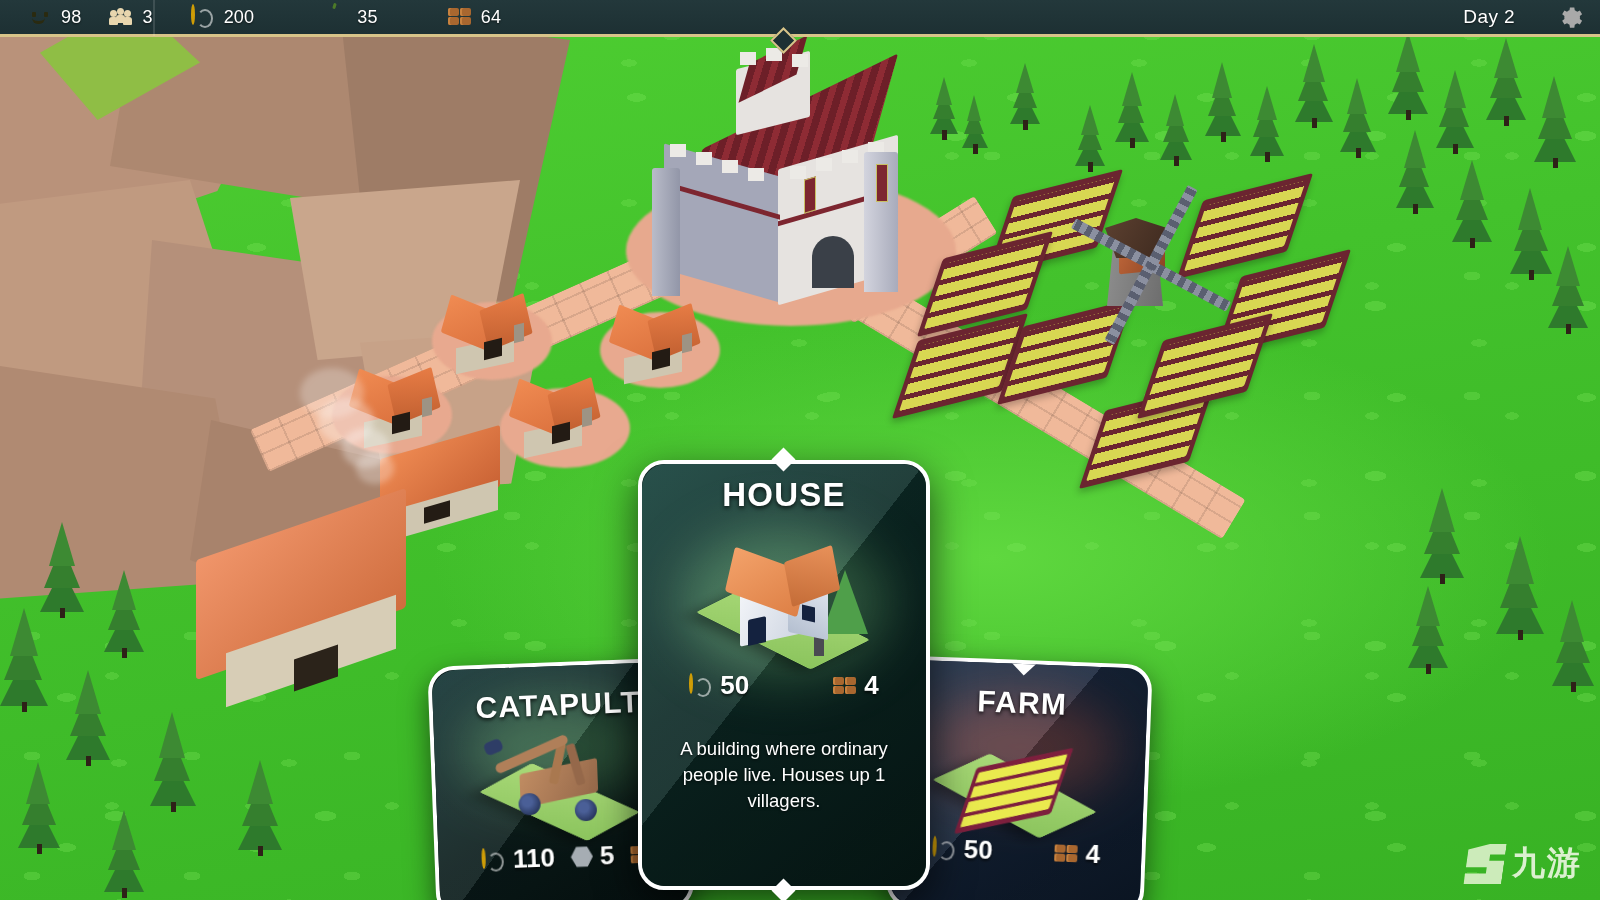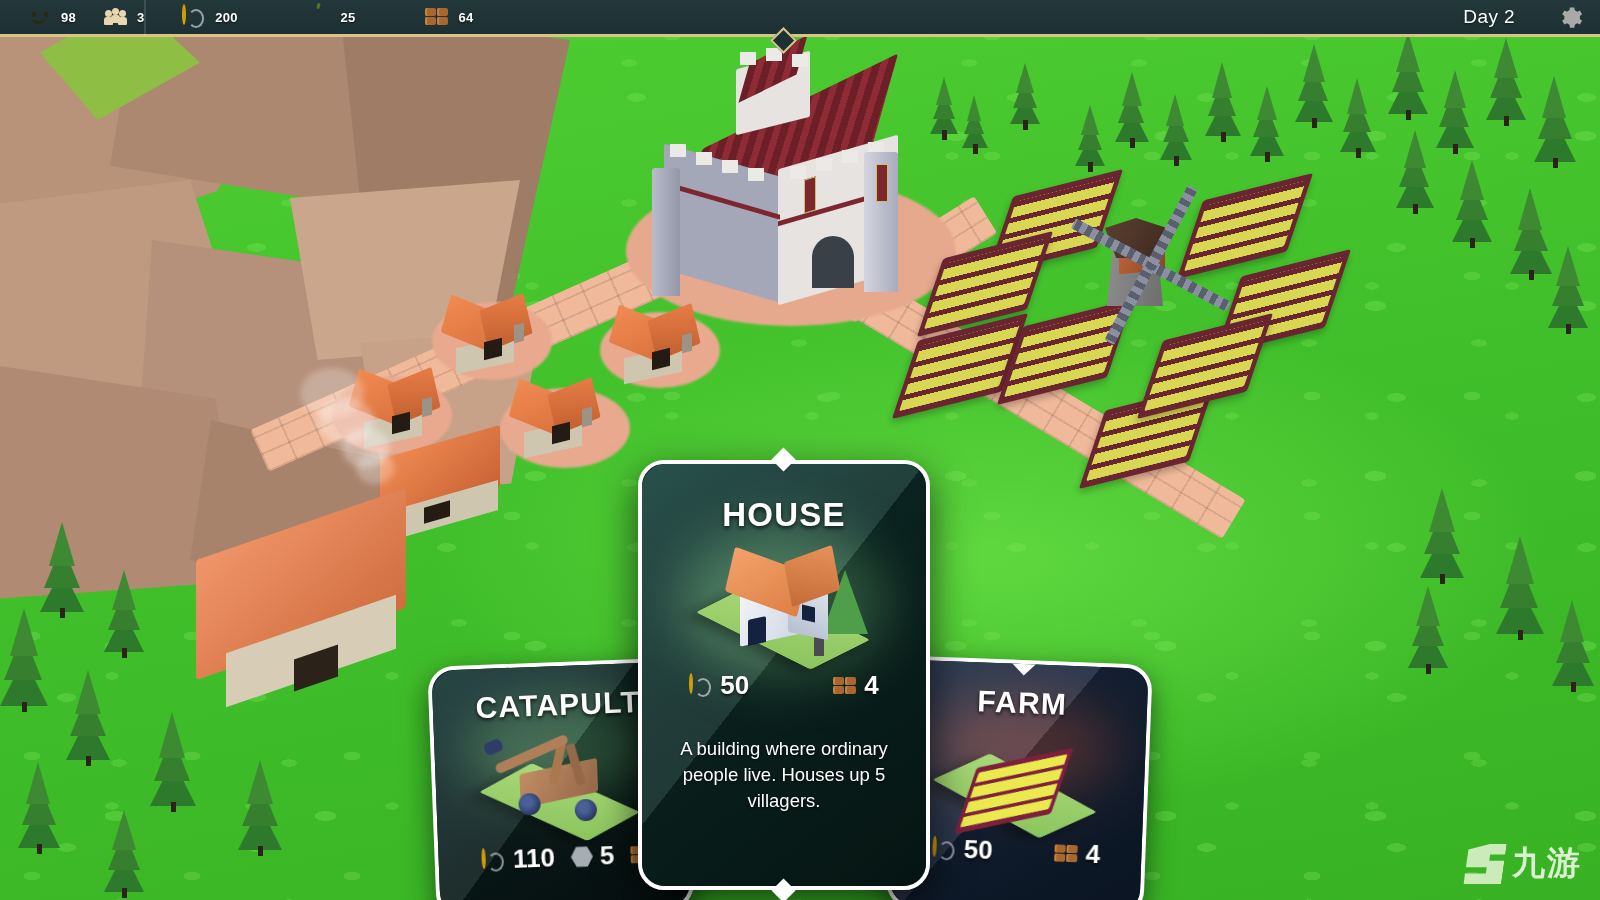--- a/index.html
+++ b/index.html
@@ -99,21 +99,21 @@
   
   .smoke { position:absolute; border-radius:50%; background:rgba(255,255,255,.55); filter:blur(3px); }
 
   
   #topbar { position:absolute; left:0; top:0; width:1600px; height:37px;
     background:linear-gradient(180deg,#23383b 0%,#1d3033 100%);
     border-bottom:3px solid #d8c489; display:flex; align-items:center; z-index:40; }
   #topbar .sep { width:2px; height:37px; background:rgba(255,255,255,.13); }
   .res-group { display:flex; align-items:center; height:37px; }
   .res { display:flex; align-items:center; gap:9px; padding:0 0 0 28px; }
-  .res .val { color:#ffffff; font-size:13px; font-weight:bold; letter-spacing:.2px;
+  .res .val { color:#ffffff; font-size:18px; font-weight:normal; letter-spacing:.2px;
     text-shadow:0 1px 2px rgba(0,0,0,.6); }
   .ico { width:24px; height:22px; position:relative; flex:0 0 auto; }
 
   
   .ic-happy { width:21px;height:21px;border-radius:50%;background:#f5e313;
     box-shadow:inset 0 -2px 0 rgba(0,0,0,.12); }
   .ic-happy::before { content:""; position:absolute; left:4px; top:6px; width:4px; height:5px;
     background:#2a2a10; border-radius:1px; }
   .ic-happy::after { content:""; position:absolute; right:4px; top:6px; width:4px; height:5px;
     background:#2a2a10; border-radius:1px; }
@@ -583,21 +583,21 @@
 
     <div class="sep"></div>
 
     <div class="res-group">
       <div class="res" style="padding-left:36px;">
         <span class="ico"><span class="ic-coin"></span></span>
         <span class="val">200</span>
       </div>
       <div class="res" style="padding-left:70px;">
         <span class="ico"><span class="ic-food"><i></i></span></span>
-        <span class="val">25</span>
+        <span class="val">35</span>
       </div>
       <div class="res" style="padding-left:70px;">
         <span class="ico ic-wood">
           <span class="l1"></span>
             <span class="l2"></span>
             <span class="l3"></span>
             <span class="l4"></span>
         </span>
         <span class="val">64</span>
       </div>
@@ -690,21 +690,21 @@
       </div>
     </div>
   </div>
 
   <div class="card" style="left:638px;top:460px;width:292px;height:430px;z-index:33;
               background:#0a1f1c;border:4px solid #ffffff;box-shadow:0 14px 40px rgba(0,0,0,.65);">
     <div class="inner" style="background:linear-gradient(142deg,#14403a 0%,#0c2a26 42%,#071a17 100%);">
       <div class="glow" style="left:50%;top:33%;width:74%;height:36%;background:rgba(120,200,130,.40);"></div>
       <div class="sheen"></div>
 
-      <div class="ttl" style="top:32px;font-size:33px;">HOUSE</div>
+      <div class="ttl" style="top:12px;font-size:33px;">HOUSE</div>
 
       <div id="house-art" class="tile" style="left:50px;top:80px;width:192px;height:132px;">
         <div class="ground" style="left:10px;top:40px;width:162px;height:84px;"></div>
         <div class="hpine"></div>
         <div class="hpost"></div>
         <div class="hbody"></div>
           <div class="hbody2"></div>
         <div class="hroofL"></div>
           <div class="hroofR"></div>
         <div class="hdoor"></div>
@@ -720,21 +720,21 @@
           <span class="ico ic-wood">
             <span class="l1"></span>
               <span class="l2"></span>
               <span class="l3"></span>
               <span class="l4"></span>
           </span>
           <span class="num">4</span>
         </div>
       </div>
 
-      <div class="desc" style="top:272px;">A building where ordinary people live. Houses up 5 villagers.</div>
+      <div class="desc" style="top:272px;">A building where ordinary people live. Houses up 1 villagers.</div>
     </div>
     <div class="notch" style="left:50%;margin-left:-9px;top:-13px;background:#ffffff;"></div>
     <div class="notch" style="left:50%;margin-left:-9px;bottom:-13px;background:#ffffff;"></div>
   </div>
 
   <div id="wm">
     <div class="g"></div>
     <div class="cn">九游</div>
   </div>
 

